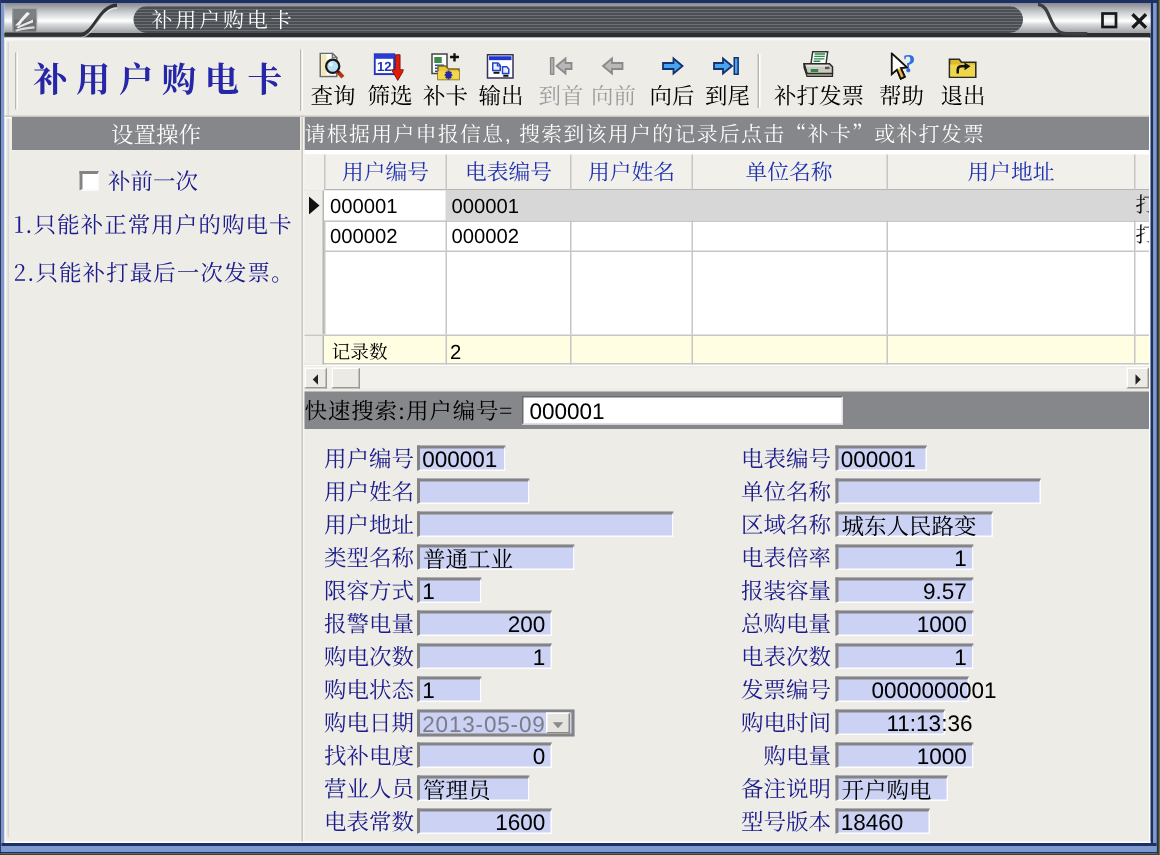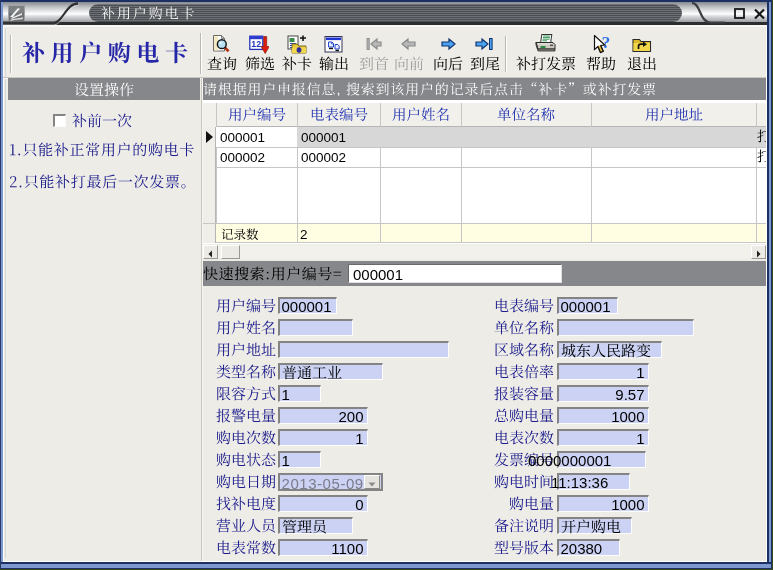--- a/index.html
+++ b/index.html
@@ -674,21 +674,21 @@
   </div>
 <div style="position:absolute;left:213.5px;top:539.5px;width:62px;display:flex;justify-content:flex-end">
     <svg width="60.0" height="15" viewBox="0 -880 4000 1000" style="display:block;" fill="#1c1c8c">
       <use href="#g4" x="0"></use>
       <use href="#g67" x="1000"></use>
       <use href="#g61" x="2000"></use>
       <use href="#g76" x="3000"></use>
     </svg>
   </div>
 <div style="position:absolute;left:277.5px;top:538.5px;width:90px;height:17px;background:#ccd2f3;border-top:2px solid #848484;border-left:2px solid #848484;border-bottom:1px solid #fdfdfd;border-right:1px solid #fdfdfd"></div>
-<div class="num" style="left:277.5px;top:540.0px;width:86px;text-align:right">1100</div>
+<div class="num" style="left:277.5px;top:540.0px;width:86px;text-align:right">1600</div>
 <div style="position:absolute;left:491.5px;top:297.5px;width:62px;display:flex;justify-content:flex-end">
     <svg width="60.0" height="15" viewBox="0 -880 4000 1000" style="display:block;" fill="#1c1c8c">
       <use href="#g4" x="0"></use>
       <use href="#g67" x="1000"></use>
       <use href="#g65" x="2000"></use>
       <use href="#g66" x="3000"></use>
     </svg>
   </div>
 <div style="position:absolute;left:556.5px;top:296.5px;width:61px;height:17px;background:#ccd2f3;border-top:2px solid #848484;border-left:2px solid #848484;border-bottom:1px solid #fdfdfd;border-right:1px solid #fdfdfd"></div>
 <div class="num" style="left:560.5px;top:298.0px">000001</div>
@@ -762,31 +762,31 @@
 <div class="num" style="left:556.5px;top:430.0px;width:88px;text-align:right">1</div>
 <div style="position:absolute;left:491.5px;top:451.5px;width:62px;display:flex;justify-content:flex-end">
     <svg width="60.0" height="15" viewBox="0 -880 4000 1000" style="display:block;" fill="#1c1c8c">
       <use href="#g25" x="0"></use>
       <use href="#g26" x="1000"></use>
       <use href="#g65" x="2000"></use>
       <use href="#g66" x="3000"></use>
     </svg>
   </div>
 <div style="position:absolute;left:556.5px;top:450.5px;width:89px;height:17px;background:#ccd2f3;border-top:2px solid #848484;border-left:2px solid #848484;border-bottom:1px solid #fdfdfd;border-right:1px solid #fdfdfd"></div>
-<div class="num" style="left:528px;top:452.0px">0000000001</div>
+<div class="num" style="left:581px;top:452.0px">0000000001</div>
 <div style="position:absolute;left:491.5px;top:473.5px;width:62px;display:flex;justify-content:flex-end">
     <svg width="60.0" height="15" viewBox="0 -880 4000 1000" style="display:block;" fill="#1c1c8c">
       <use href="#g3" x="0"></use>
       <use href="#g4" x="1000"></use>
       <use href="#g115" x="2000"></use>
       <use href="#g116" x="3000"></use>
     </svg>
   </div>
 <div style="position:absolute;left:556.5px;top:472.5px;width:73px;height:17px;background:#ccd2f3;border-top:2px solid #848484;border-left:2px solid #848484;border-bottom:1px solid #fdfdfd;border-right:1px solid #fdfdfd"></div>
-<div class="num" style="left:551px;top:474.0px">11:13:36</div>
+<div class="num" style="left:591px;top:474.0px">11:13:36</div>
 <div style="position:absolute;left:506.5px;top:495.5px;width:47px;display:flex;justify-content:flex-end">
     <svg width="45.0" height="15" viewBox="0 -880 3000 1000" style="display:block;" fill="#1c1c8c">
       <use href="#g3" x="0"></use>
       <use href="#g4" x="1000"></use>
       <use href="#g92" x="2000"></use>
     </svg>
   </div>
 <div style="position:absolute;left:556.5px;top:494.5px;width:92px;height:17px;background:#ccd2f3;border-top:2px solid #848484;border-left:2px solid #848484;border-bottom:1px solid #fdfdfd;border-right:1px solid #fdfdfd"></div>
 <div class="num" style="left:556.5px;top:496.0px;width:88px;text-align:right">1000</div>
 <div style="position:absolute;left:491.5px;top:517.5px;width:62px;display:flex;justify-content:flex-end">
@@ -808,12 +808,12 @@
   </div>
 <div style="position:absolute;left:491.5px;top:539.5px;width:62px;display:flex;justify-content:flex-end">
     <svg width="60.0" height="15" viewBox="0 -880 4000 1000" style="display:block;" fill="#1c1c8c">
       <use href="#g82" x="0"></use>
       <use href="#g66" x="1000"></use>
       <use href="#g122" x="2000"></use>
       <use href="#g123" x="3000"></use>
     </svg>
   </div>
 <div style="position:absolute;left:556.5px;top:538.5px;width:63px;height:17px;background:#ccd2f3;border-top:2px solid #848484;border-left:2px solid #848484;border-bottom:1px solid #fdfdfd;border-right:1px solid #fdfdfd"></div>
-<div class="num" style="left:560.5px;top:540.0px">20380</div>
+<div class="num" style="left:560.5px;top:540.0px">18460</div>
 </body></html>

